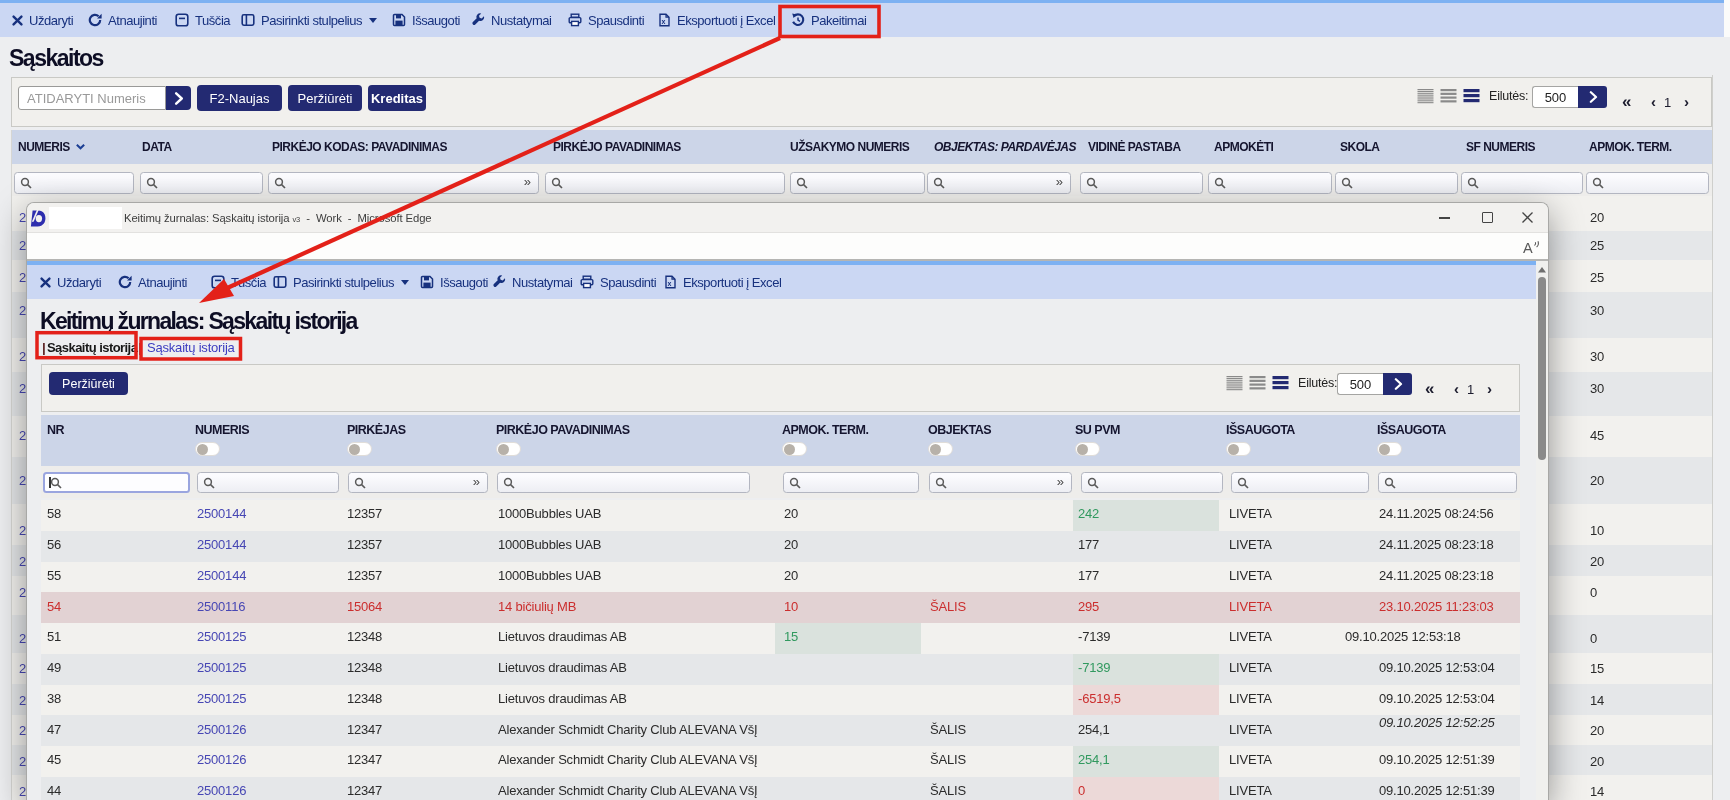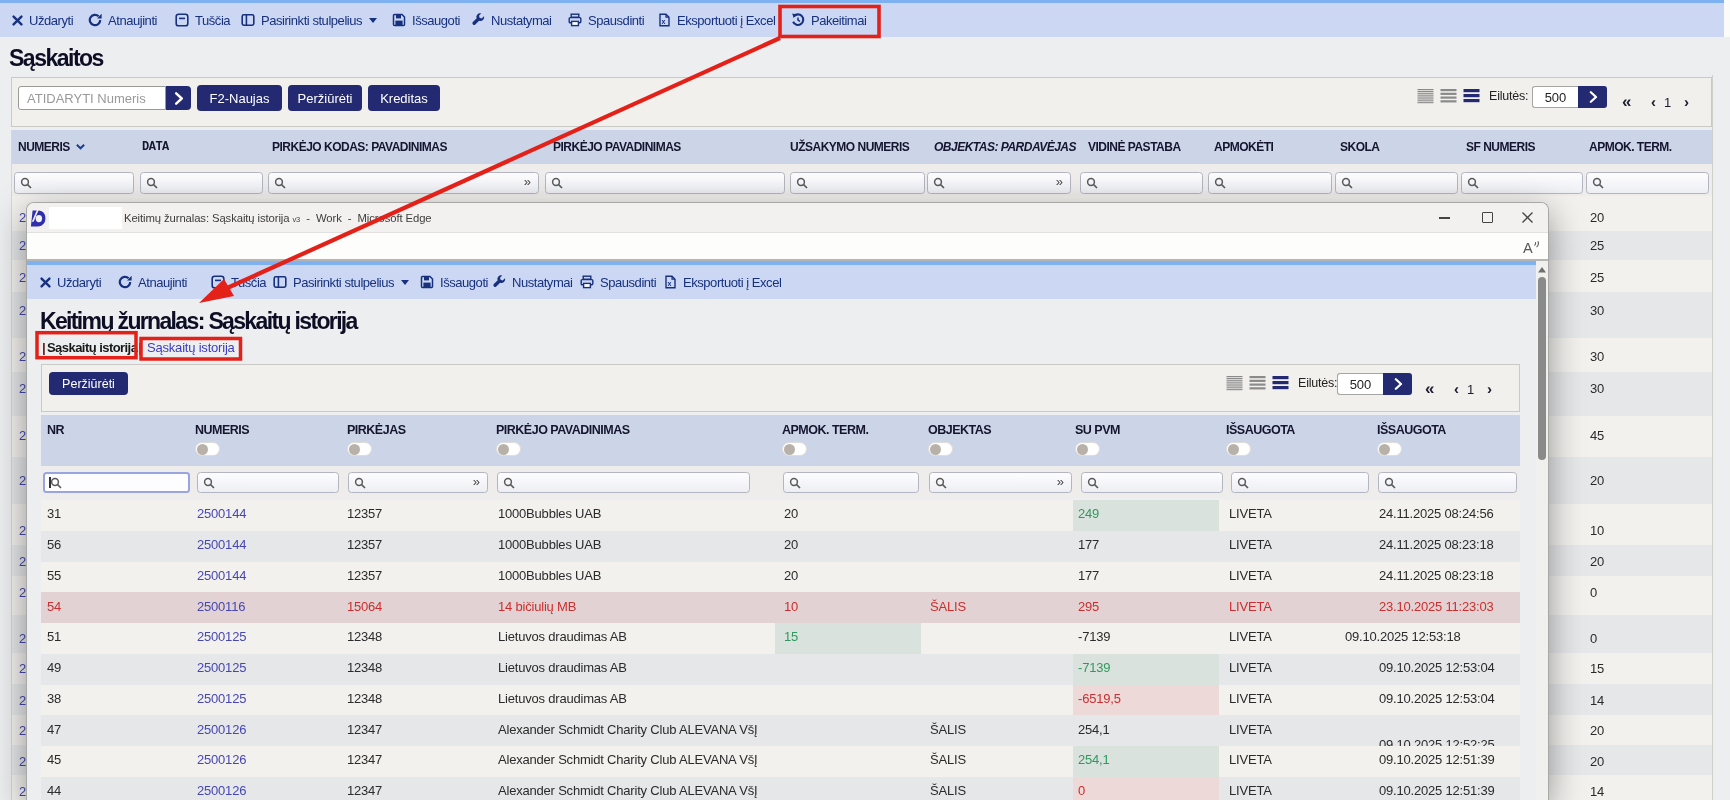--- a/index.html
+++ b/index.html
@@ -99,21 +99,21 @@
 <div class="abs" style="left:9px;top:44.5px;font-size:23px;font-weight:bold;letter-spacing:-1.5px;color:#0d0d24;">Sąskaitos</div>
 <div class="abs" style="left:11px;top:77px;width:1701px;height:50px;background:#f1f0ed;border:1px solid #c9c9c5;box-sizing:border-box;"></div>
 <input class="abs" style="left: 18px; top: 86px; width: 148px; height: 24px; border: 1px solid rgb(154, 154, 152); border-radius: 3px 0px 0px 3px; background: rgb(255, 255, 255); box-sizing: border-box; padding: 0px 8px; font-size: 13px; color: rgb(153, 153, 153); font-family: inherit;" value="ATIDARYTI Numeris">
 <div class="blubtn" style="left:166px;top:86px;width:25px;height:24px;border-radius:0 4px 4px 0;">
       <svg width="13" height="13" viewBox="0 0 14 14">
         <path d="M4.5 1.5 L10.5 7 L4.5 12.5" fill="none" stroke="#ffffff" stroke-width="2.6" stroke-linecap="round" stroke-linejoin="round"></path>
       </svg>
     </div>
 <div class="blubtn" style="left:197px;top:85px;width:85px;height:26px;">F2-Naujas</div>
 <div class="blubtn" style="left:288px;top:85px;width:74px;height:26px;">Peržiūrėti</div>
-<div class="blubtn" style="left:368px;top:85px;width:72px;height:26px;">Kreditas</div>
+<div class="blubtn" style="left:368px;top:85px;width:58px;height:26px;font-weight:bold;">Kreditas</div>
 <div class="abs" style="left:1417px;top:88px;display:flex;gap:6px;align-items:center;">
       <svg width="17" height="17" viewBox="0 0 17 17">
         <rect x="0.5" y="1.00" width="16" height="1.1" fill="#8a8a8a"></rect>
         <rect x="0.5" y="2.88" width="16" height="1.1" fill="#8a8a8a"></rect>
         <rect x="0.5" y="4.75" width="16" height="1.1" fill="#8a8a8a"></rect>
         <rect x="0.5" y="6.62" width="16" height="1.1" fill="#8a8a8a"></rect>
         <rect x="0.5" y="8.50" width="16" height="1.1" fill="#8a8a8a"></rect>
         <rect x="0.5" y="10.38" width="16" height="1.1" fill="#8a8a8a"></rect>
         <rect x="0.5" y="12.25" width="16" height="1.1" fill="#8a8a8a"></rect>
         <rect x="0.5" y="14.12" width="16" height="1.1" fill="#8a8a8a"></rect>
@@ -138,21 +138,21 @@
       </svg>
     </div>
     <div class="pgn" style="left:1622px;top:92px;font-size:17px;font-weight:bold;">«</div>
     <div class="pgn" style="left:1651px;top:93px;font-size:15px;font-weight:bold;">‹</div>
     <div class="pgn" style="left:1664px;top:95px;font-size:13px;">1</div>
     <div class="pgn" style="left:1684px;top:93px;font-size:15px;font-weight:bold;">›</div>
 <div class="abs" style="left:11px;top:130px;width:1701px;height:34px;background:#ccd5e8;"></div>
 <div class="hdrtxt" style="left:18px;top:140px;">NUMERIS<svg width="11" height="11" viewBox="0 0 12 12" style="vertical-align:-1px;margin-left:5px;">
         <path d="M2 4 L6 8 L10 4" fill="none" stroke="#1c3f94" stroke-width="2.2"></path>
       </svg></div>
-<div class="hdrtxt" style="left:142px;top:140px;font-family:Liberation Mono, monospace;">DATA</div>
+<div class="hdrtxt" style="left:142px;top:140px;">DATA</div>
 <div class="hdrtxt" style="left:272px;top:140px;">PIRKĖJO KODAS: PAVADINIMAS</div>
 <div class="hdrtxt" style="left:553px;top:140px;">PIRKĖJO PAVADINIMAS</div>
 <div class="hdrtxt" style="left:790px;top:140px;">UŽSAKYMO NUMERIS</div>
 <div class="hdrtxt" style="left:934px;top:140px;font-style:italic;">OBJEKTAS: PARDAVĖJAS</div>
 <div class="hdrtxt" style="left:1088px;top:140px;">VIDINĖ PASTABA</div>
 <div class="hdrtxt" style="left:1214px;top:140px;">APMOKĖTI</div>
 <div class="hdrtxt" style="left:1340px;top:140px;">SKOLA</div>
 <div class="hdrtxt" style="left:1466px;top:140px;">SF NUMERIS</div>
 <div class="hdrtxt" style="left:1589px;top:140px;">APMOK. TERM.</div>
 <div class="abs" style="left:11px;top:164px;width:1701px;height:32px;background:#eeedeb;"></div>
@@ -473,27 +473,27 @@
           <line x1="7.6" y1="7.6" x2="11" y2="11" stroke="#5a5a5a" stroke-width="1.6"></line>
         </svg>
       </div>
 <div class="sinput" style="left:1351px;top:269px;width:139px;height:21px;">
         <svg width="12" height="12" viewBox="0 0 12 12">
           <circle cx="5" cy="5" r="3.4" fill="none" stroke="#5a5a5a" stroke-width="1.5"></circle>
           <line x1="7.6" y1="7.6" x2="11" y2="11" stroke="#5a5a5a" stroke-width="1.6"></line>
         </svg>
       </div>
 <div class="abs" style="left:14px;top:297.0px;width:1479px;height:30.8px;background:#f2f1ee;"></div>
-<div class="cell" style="left:20px;top:303.4px;color:#2b2b2b;">31</div>
+<div class="cell" style="left:20px;top:303.4px;color:#2b2b2b;">58</div>
 <div class="cell link" style="left:170px;top:303.4px;">2500144</div>
 <div class="cell" style="left:320px;top:303.4px;color:#2b2b2b;">12357</div>
 <div class="cell" style="left:471px;top:303.4px;color:#2b2b2b;">1000Bubbles UAB</div>
 <div class="cell" style="left:757px;top:303.4px;color:#2b2b2b;">20</div>
 <div class="abs" style="left:1046px;top:297.0px;width:146px;height:30.8px;background:#dae2dd;"></div>
-<div class="cell" style="left:1051px;top:303.4px;color:#31995f;">249</div>
+<div class="cell" style="left:1051px;top:303.4px;color:#31995f;">242</div>
 <div class="cell" style="left:1202px;top:303.4px;color:#2b2b2b;">LIVETA</div>
 <div class="cell" style="left:1352px;top:303.4px;color:#2b2b2b;">24.11.2025 08:24:56</div>
 <div class="abs" style="left:14px;top:327.8px;width:1479px;height:30.8px;background:#e5e7e9;"></div>
 <div class="cell" style="left:20px;top:334.1px;color:#2b2b2b;">56</div>
 <div class="cell link" style="left:170px;top:334.1px;">2500144</div>
 <div class="cell" style="left:320px;top:334.1px;color:#2b2b2b;">12357</div>
 <div class="cell" style="left:471px;top:334.1px;color:#2b2b2b;">1000Bubbles UAB</div>
 <div class="cell" style="left:757px;top:334.1px;color:#2b2b2b;">20</div>
 <div class="cell" style="left:1051px;top:334.1px;color:#2b2b2b;">177</div>
 <div class="cell" style="left:1202px;top:334.1px;color:#2b2b2b;">LIVETA</div>
@@ -546,21 +546,21 @@
 <div class="cell" style="left:1202px;top:487.9px;color:#2b2b2b;">LIVETA</div>
 <div class="cell" style="left:1352px;top:487.9px;color:#2b2b2b;">09.10.2025 12:53:04</div>
 <div class="abs" style="left:14px;top:512.2px;width:1479px;height:30.8px;background:#e5e7e9;"></div>
 <div class="cell" style="left:20px;top:518.6px;color:#2b2b2b;">47</div>
 <div class="cell link" style="left:170px;top:518.6px;">2500126</div>
 <div class="cell" style="left:320px;top:518.6px;color:#2b2b2b;">12347</div>
 <div class="cell" style="left:471px;top:518.6px;color:#2b2b2b;">Alexander Schmidt Charity Club ALEVANA VšĮ</div>
 <div class="cell" style="left:903px;top:518.6px;color:#2b2b2b;">ŠALIS</div>
 <div class="cell" style="left:1051px;top:518.6px;color:#2b2b2b;">254,1</div>
 <div class="cell" style="left:1202px;top:518.6px;color:#2b2b2b;">LIVETA</div>
-<div class="cell" style="left:1352px;top:534px;color:#2b2b2b;">09.10.2025 12:52:25</div>
+<div class="cell" style="left:1352px;top:512px;color:#2b2b2b;font-style:italic;">09.10.2025 12:52:25</div>
 <div class="abs" style="left:14px;top:543.0px;width:1479px;height:30.8px;background:#f2f1ee;"></div>
 <div class="cell" style="left:20px;top:549.4px;color:#2b2b2b;">45</div>
 <div class="cell link" style="left:170px;top:549.4px;">2500126</div>
 <div class="cell" style="left:320px;top:549.4px;color:#2b2b2b;">12347</div>
 <div class="cell" style="left:471px;top:549.4px;color:#2b2b2b;">Alexander Schmidt Charity Club ALEVANA VšĮ</div>
 <div class="cell" style="left:903px;top:549.4px;color:#2b2b2b;">ŠALIS</div>
 <div class="abs" style="left:1046px;top:543.0px;width:146px;height:30.8px;background:#dae2dd;"></div>
 <div class="cell" style="left:1051px;top:549.4px;color:#31995f;">254,1</div>
 <div class="cell" style="left:1202px;top:549.4px;color:#2b2b2b;">LIVETA</div>
 <div class="cell" style="left:1352px;top:549.4px;color:#2b2b2b;">09.10.2025 12:51:39</div>

